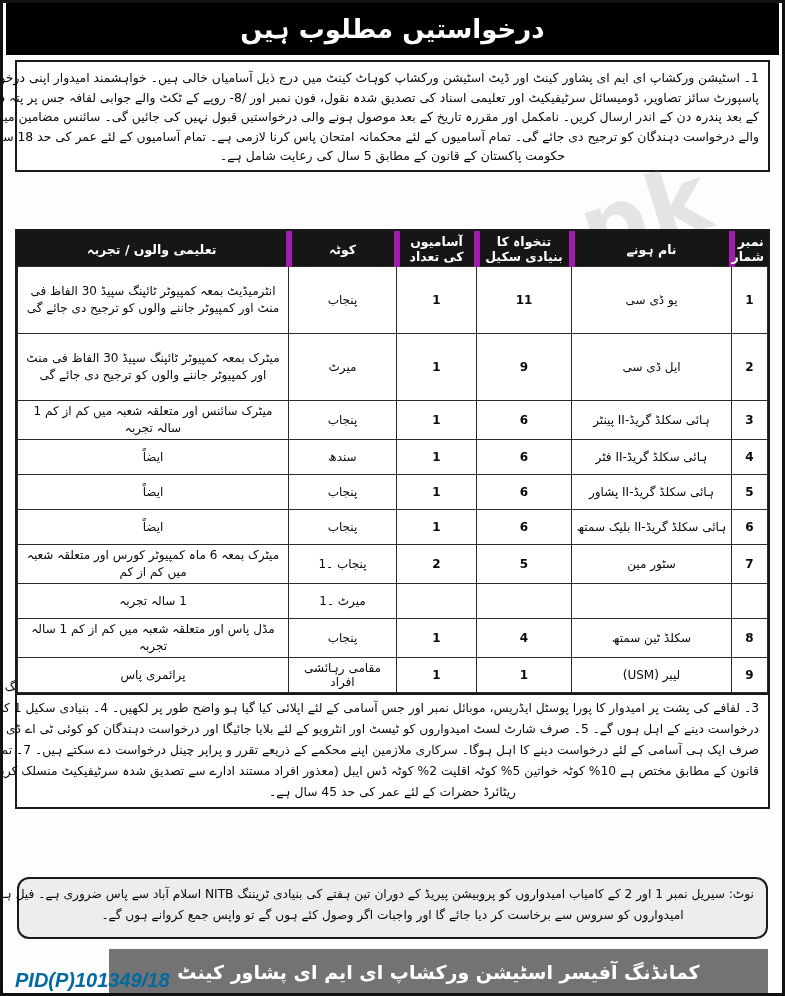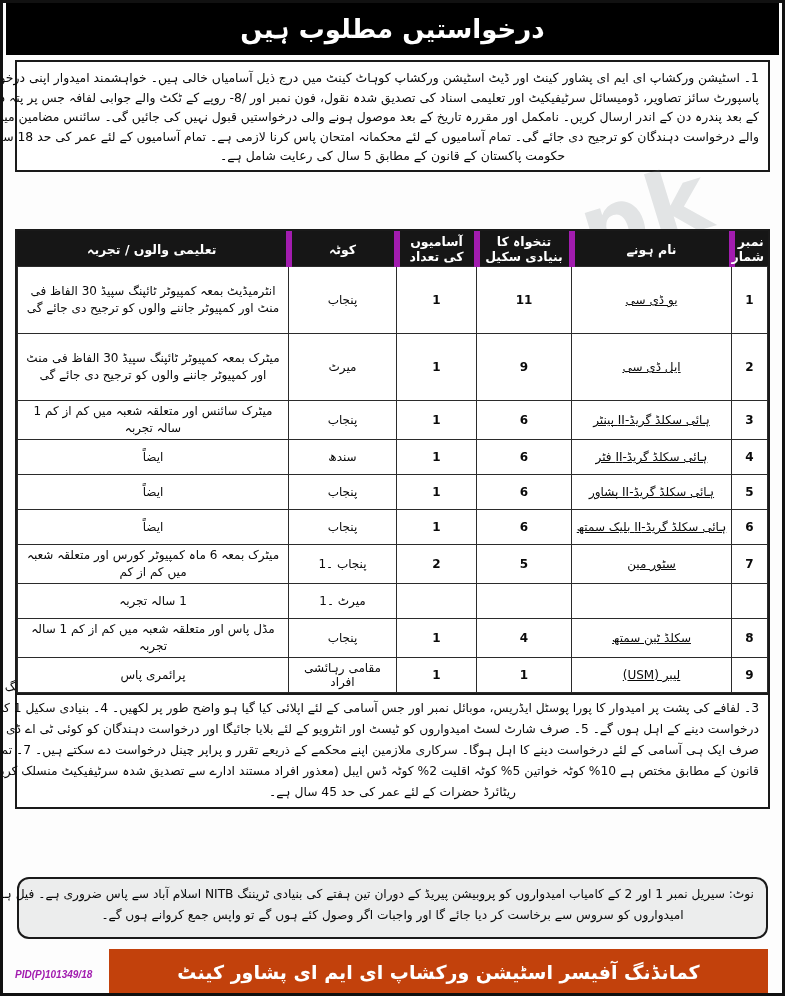--- a/index.html
+++ b/index.html
@@ -116,21 +116,21 @@
   table.jobs thead th.sep{border-left:6px solid #a21caf;}
   
   col.c-serial{width:36px;}
   col.c-post{width:160px;}
   col.c-scale{width:95px;}
   col.c-count{width:80px;}
   col.c-quota{width:108px;}
   col.c-qual{width:auto;}
 
   td.serial{font-size:14px;font-weight:bold;direction:ltr;}
-  td.post{text-align:right;padding-right:7px;font-size:12.2px;white-space:nowrap;text-decoration:underline;}
+  td.post{text-align:right;padding-right:7px;font-size:12.2px;white-space:nowrap;}
   td.scale,td.count{font-size:14px;font-weight:bold;direction:ltr;}
   td.quota{font-size:12.2px;}
   td.qual{
     text-align:right;
     padding-right:7px;
     font-size:11.6px;
     line-height:17px;
   }
   td.qual.center{text-align:center;padding-right:3px;}
   tr.tall td{height:62px;}
@@ -182,38 +182,38 @@
     direction:rtl;
     white-space:nowrap;
   }
   .note-line.last{text-align:right;text-align-last:center;}
 
   
   .sig-bar{
     position:absolute;
     left:106px;right:14px;top:946px;
     height:45px;
-    background:#c2410c;
+    background:#737373;
     display:flex;align-items:center;justify-content:center;
     z-index:4;
   }
   .sig-text{
     color:#fff;
     font-size:19px;
     font-weight:bold;
     white-space:nowrap;
     letter-spacing:0.5px;
   }
   .pid{
     position:absolute;
     left:12px;top:966px;
-    font-size:10px;
+    font-size:20px;
     font-style:italic;
     font-weight:bold;
-    color:#a21caf;
+    color:#0369a1;
     direction:ltr;
     z-index:5;
     font-family:"Liberation Sans",sans-serif;
     text-align:right;
   }
 </style>
 </head>
 <body>
 
 <div class="page">

